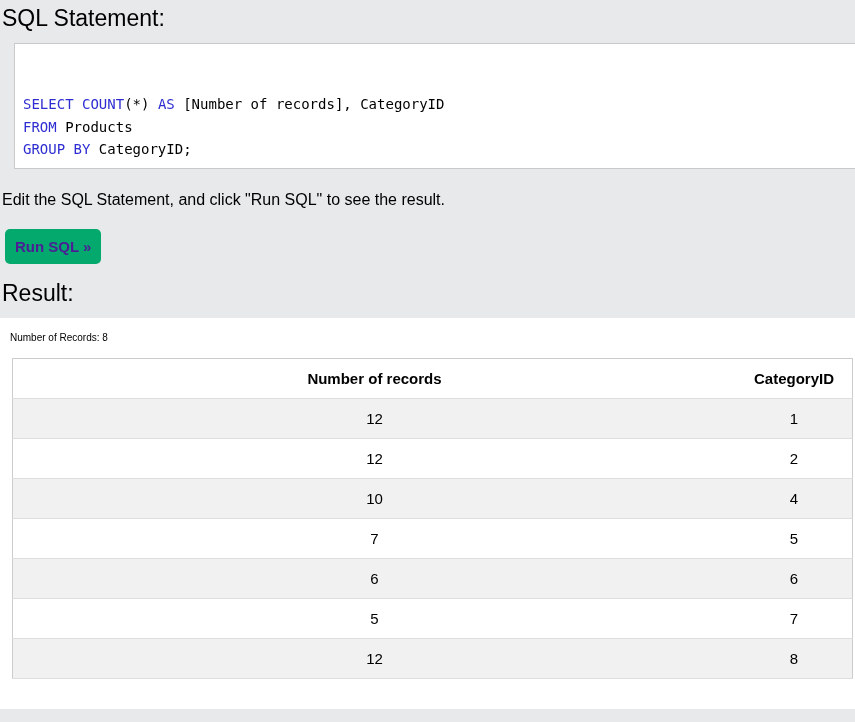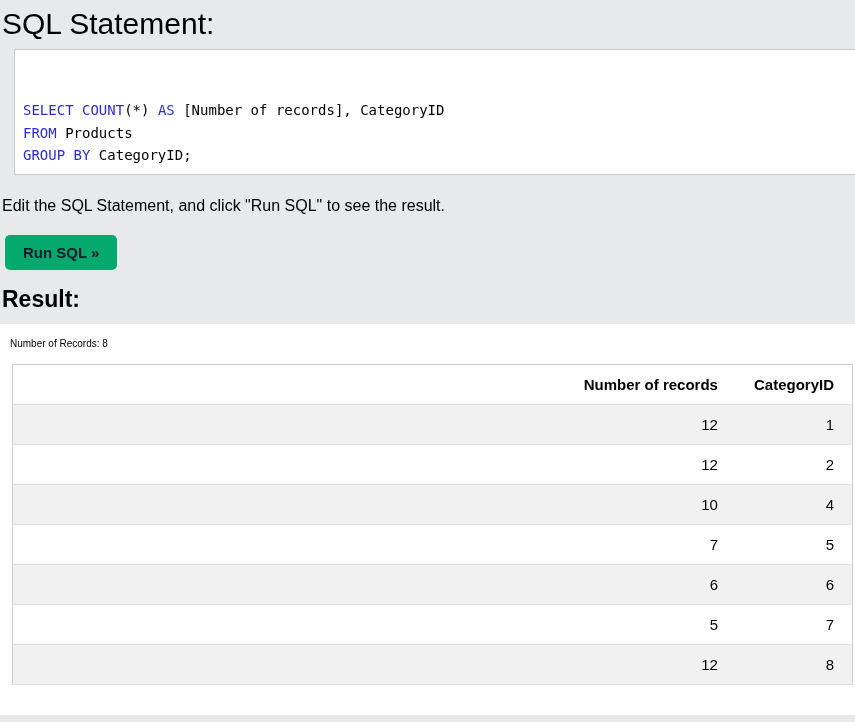--- a/index.html
+++ b/index.html
@@ -5,24 +5,24 @@
   * { box-sizing: border-box; }
   html, body {
     margin: 0; padding: 0;
     width: 855px; height: 722px;
     overflow: hidden;
     background: #e7e9eb;
     font-family: "Liberation Sans", "DejaVu Sans", sans-serif;
     color: #000;
   }
   .heading {
-    font-size: 30px;
+    font-size: 23px;
     font-weight: 400;
     margin: 0 0 0 2px;
-    padding-top: 10px;
+    padding-top: 4px;
     line-height: 28px;
   }
   .sql-editor {
     margin: 11px 0 0 14px;
     width: 853px;
     height: 126px;
     background: #ffffff;
     border: 1px solid #c9c9c9;
     padding: 4px 8px;
     font-family: "DejaVu Sans Mono", "Liberation Mono", monospace;
@@ -36,33 +36,33 @@
   .pl { color: #000; }
   .instruction {
     margin: 21px 0 0 2px;
     font-size: 16px;
     line-height: 19px;
   }
   .run-btn {
     display: block;
     margin: 20px 0 0 5px;
     background: #04AA6D;
-    color: #0f172a;
+    color: #4c1d95;
     font-family: inherit;
     font-size: 15px;
     font-weight: 700;
     border: none;
     border-radius: 5px;
-    padding: 9px 18px;
+    padding: 9px 10px;
     cursor: pointer;
   }
   .result-heading {
     margin: 15px 0 0 2px;
     font-size: 23px;
-    font-weight: 700;
+    font-weight: 400;
     line-height: 28px;
   }
   .result-panel {
     margin-top: 11px;
     background: #ffffff;
     width: 855px;
     height: 391px;
     padding: 10px 0 0 10px;
   }
   .record-count {
@@ -72,21 +72,21 @@
   }
   table.result-table {
     border-collapse: collapse;
     margin-left: 2px;
     width: 841px;
     border: 1px solid #cccccc;
     font-size: 15px;
     table-layout: auto;
   }
   .result-table th, .result-table td {
-    text-align: right;
+    text-align: center;
     padding: 10px 18px;
     line-height: 19px;
   }
   .result-table th { font-weight: 700; background: #ffffff; }
   .result-table th:last-child, .result-table td:last-child { width: 78px; }
   .result-table tr { border-bottom: 1px solid #dddddd; }
   .result-table tbody tr:nth-child(odd) { background: #f1f1f1; }
   .result-table tbody tr:nth-child(even) { background: #ffffff; }
 </style>
 </head>

